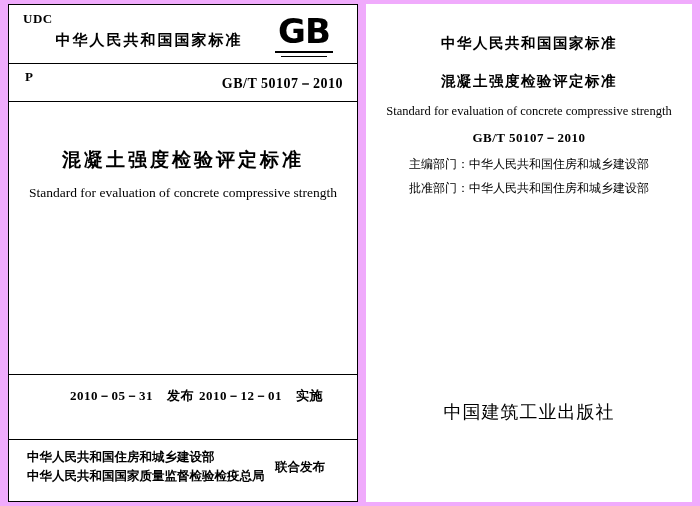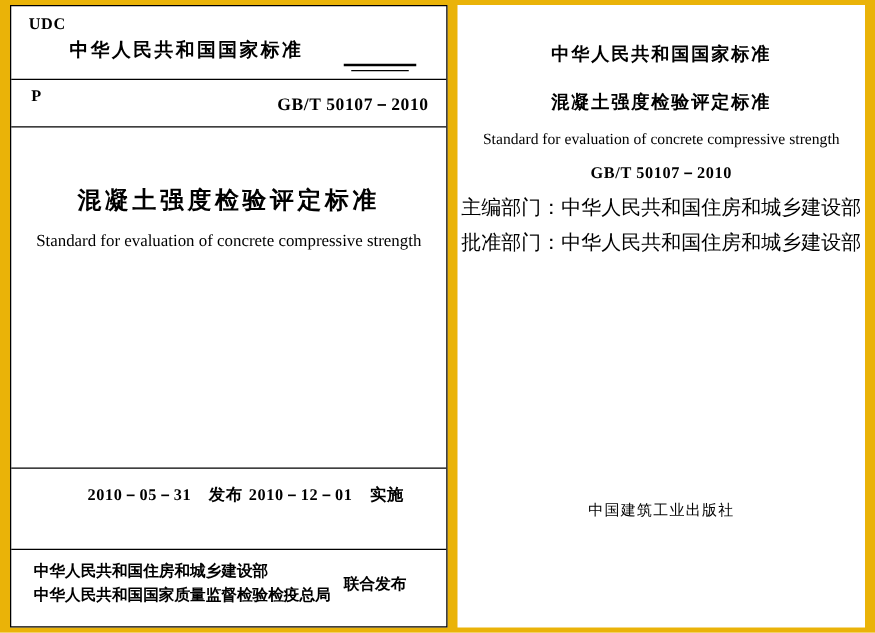--- a/index.html
+++ b/index.html
@@ -11,21 +11,21 @@
     width: 700px;
     height: 506px;
     font-family: "Liberation Serif", serif;
     color: #000000;
     overflow: hidden;
   }
   #page {
     position: relative;
     width: 700px;
     height: 506px;
-    background: #eab308;
+    background: #f0abfc;
   }
 
   
   .cover {
     position: absolute;
     left: 8px;
     top: 4px;
     width: 350px;
     height: 498px;
     border: 1px solid #000;
@@ -237,30 +237,30 @@
     letter-spacing: 0.5px;
   }
   .tp-meta {
     position: absolute;
     top: 152px;
     left: 0;
     width: 326px;
   }
   .tp-meta .m-row {
     font-family: "DejaVu Sans", sans-serif;
-    font-size: 16px;
+    font-size: 12px;
     text-align: center;
     white-space: nowrap;
     margin-bottom: 7px;
   }
   .tp-publisher {
     position: absolute;
     top: 396px;
     font-family: "DejaVu Sans", sans-serif;
-    font-size: 12px;
+    font-size: 18px;
     letter-spacing: 1px;
   }
   .tp-place {
     position: absolute;
     top: 428px;
     font-family: "DejaVu Sans", sans-serif;
     font-size: 12px;
     letter-spacing: 1px;
   }
 </style>
@@ -269,20 +269,21 @@
 
 <div id="page">
 
   <div class="cover">
 
     <div class="cover-udc">UDC</div>
 
     <div class="national-std">中华人民共和国国家标准</div>
 
     <div class="gb-logo">
+      <div class="gbtext">GB</div>
       <div class="underline1"></div>
       <div class="underline2"></div>
     </div>
 
     <div class="rule r1"></div>
 
     <div class="cover-p">P</div>
     <div class="std-code-left">GB/T 50107－2010</div>
 
     <div class="rule r2"></div>

